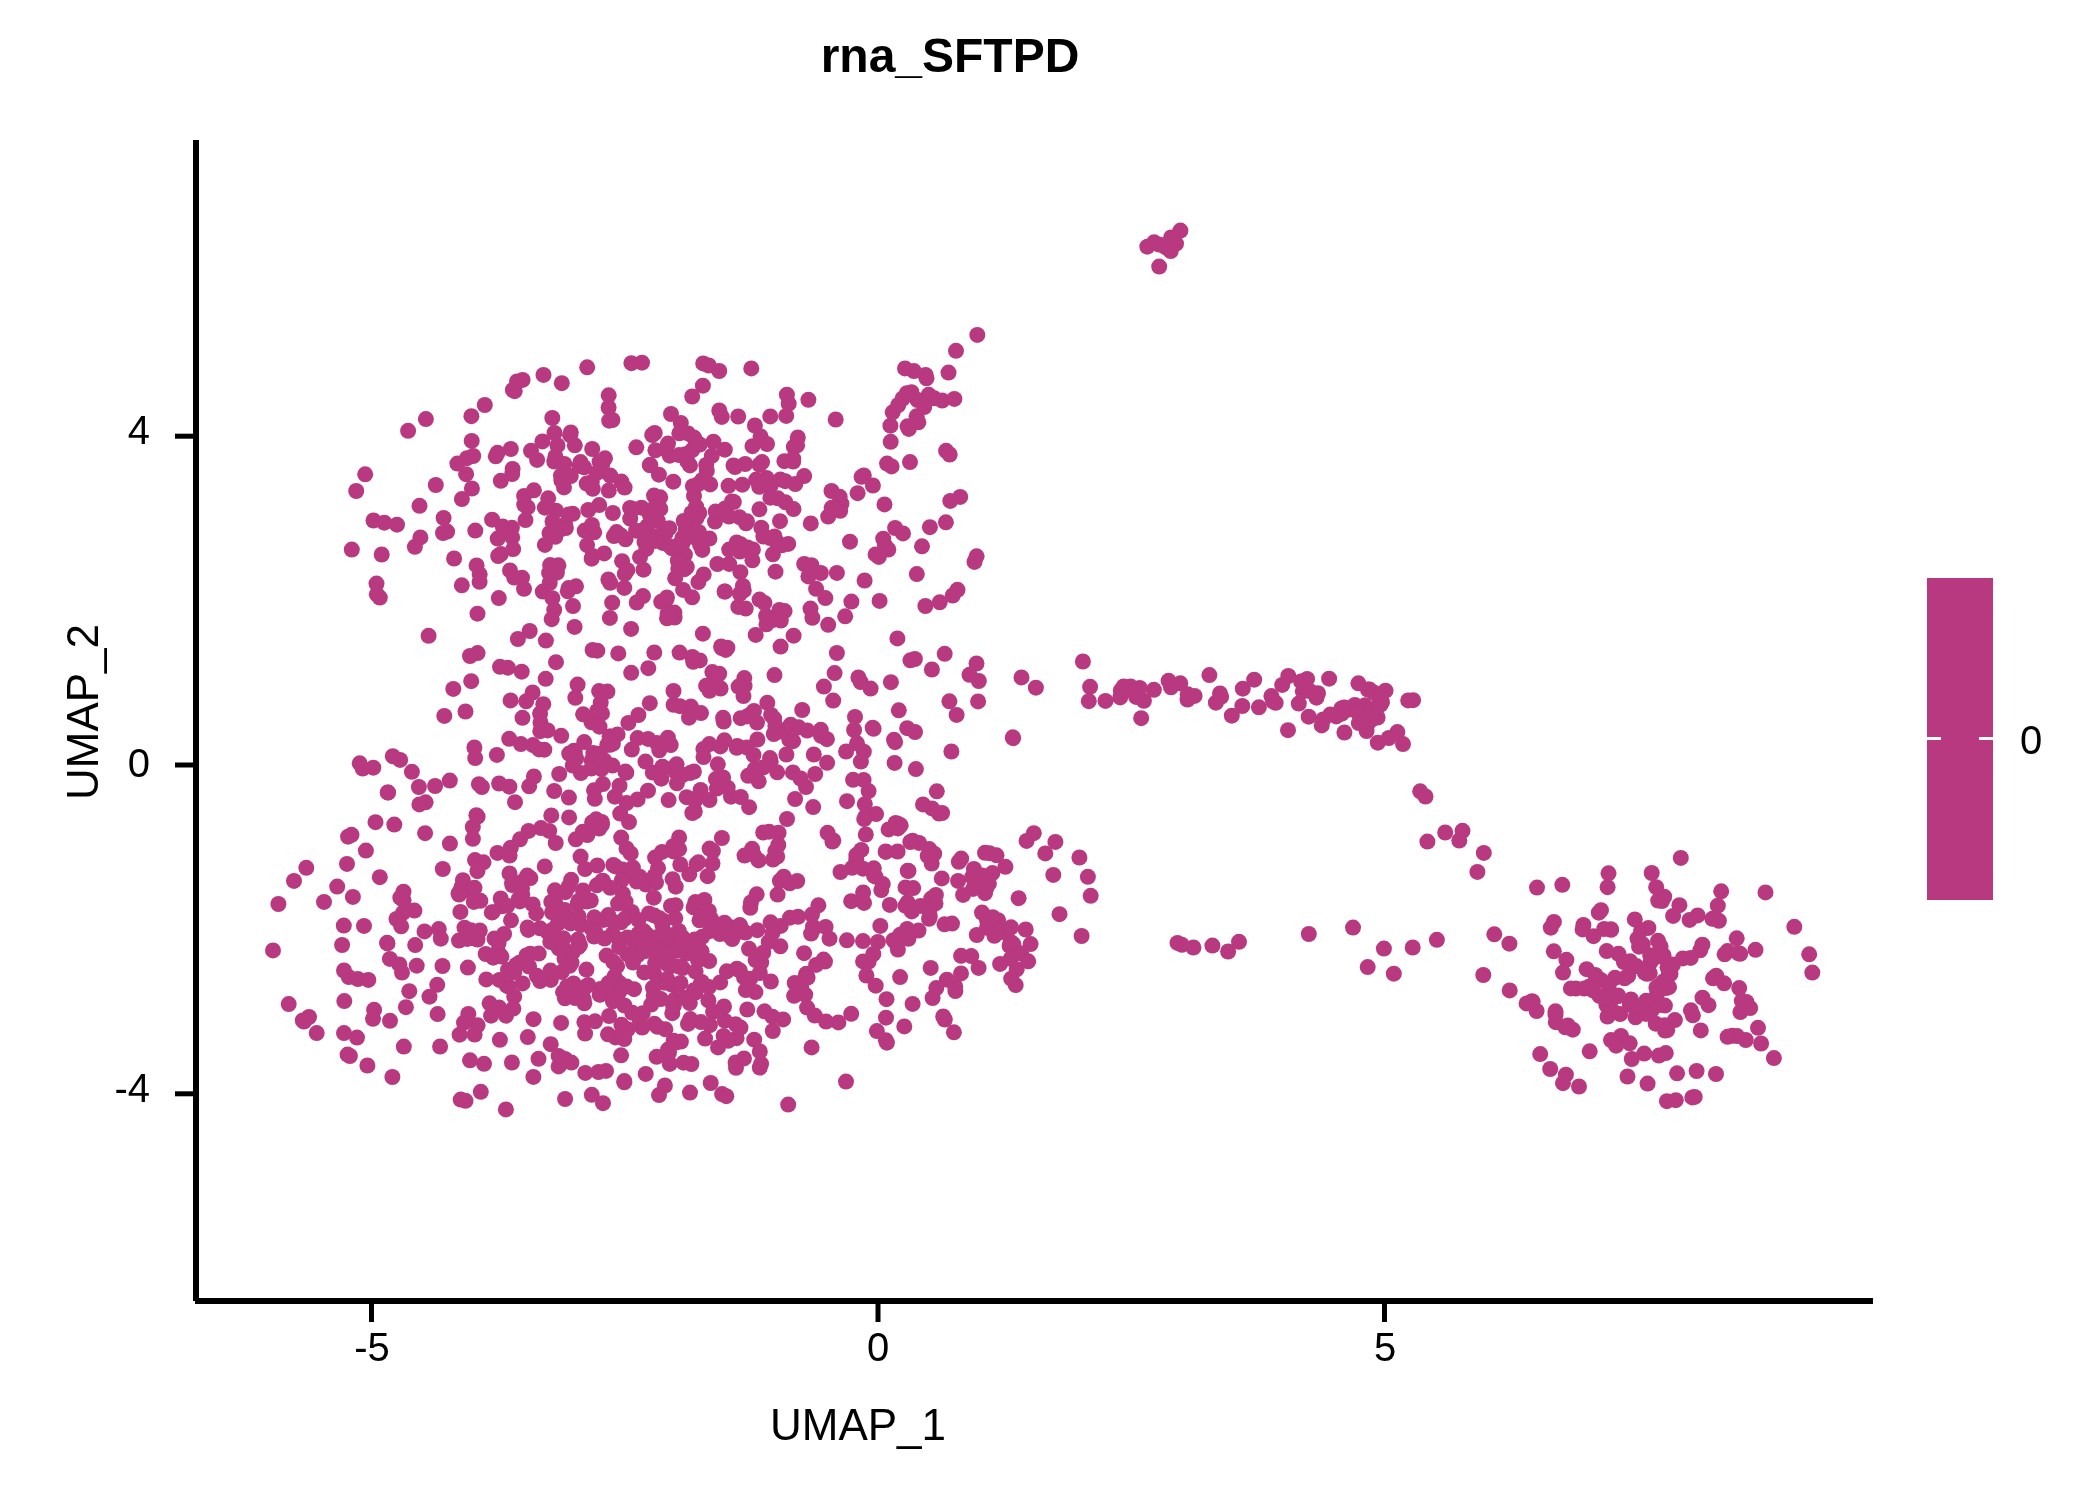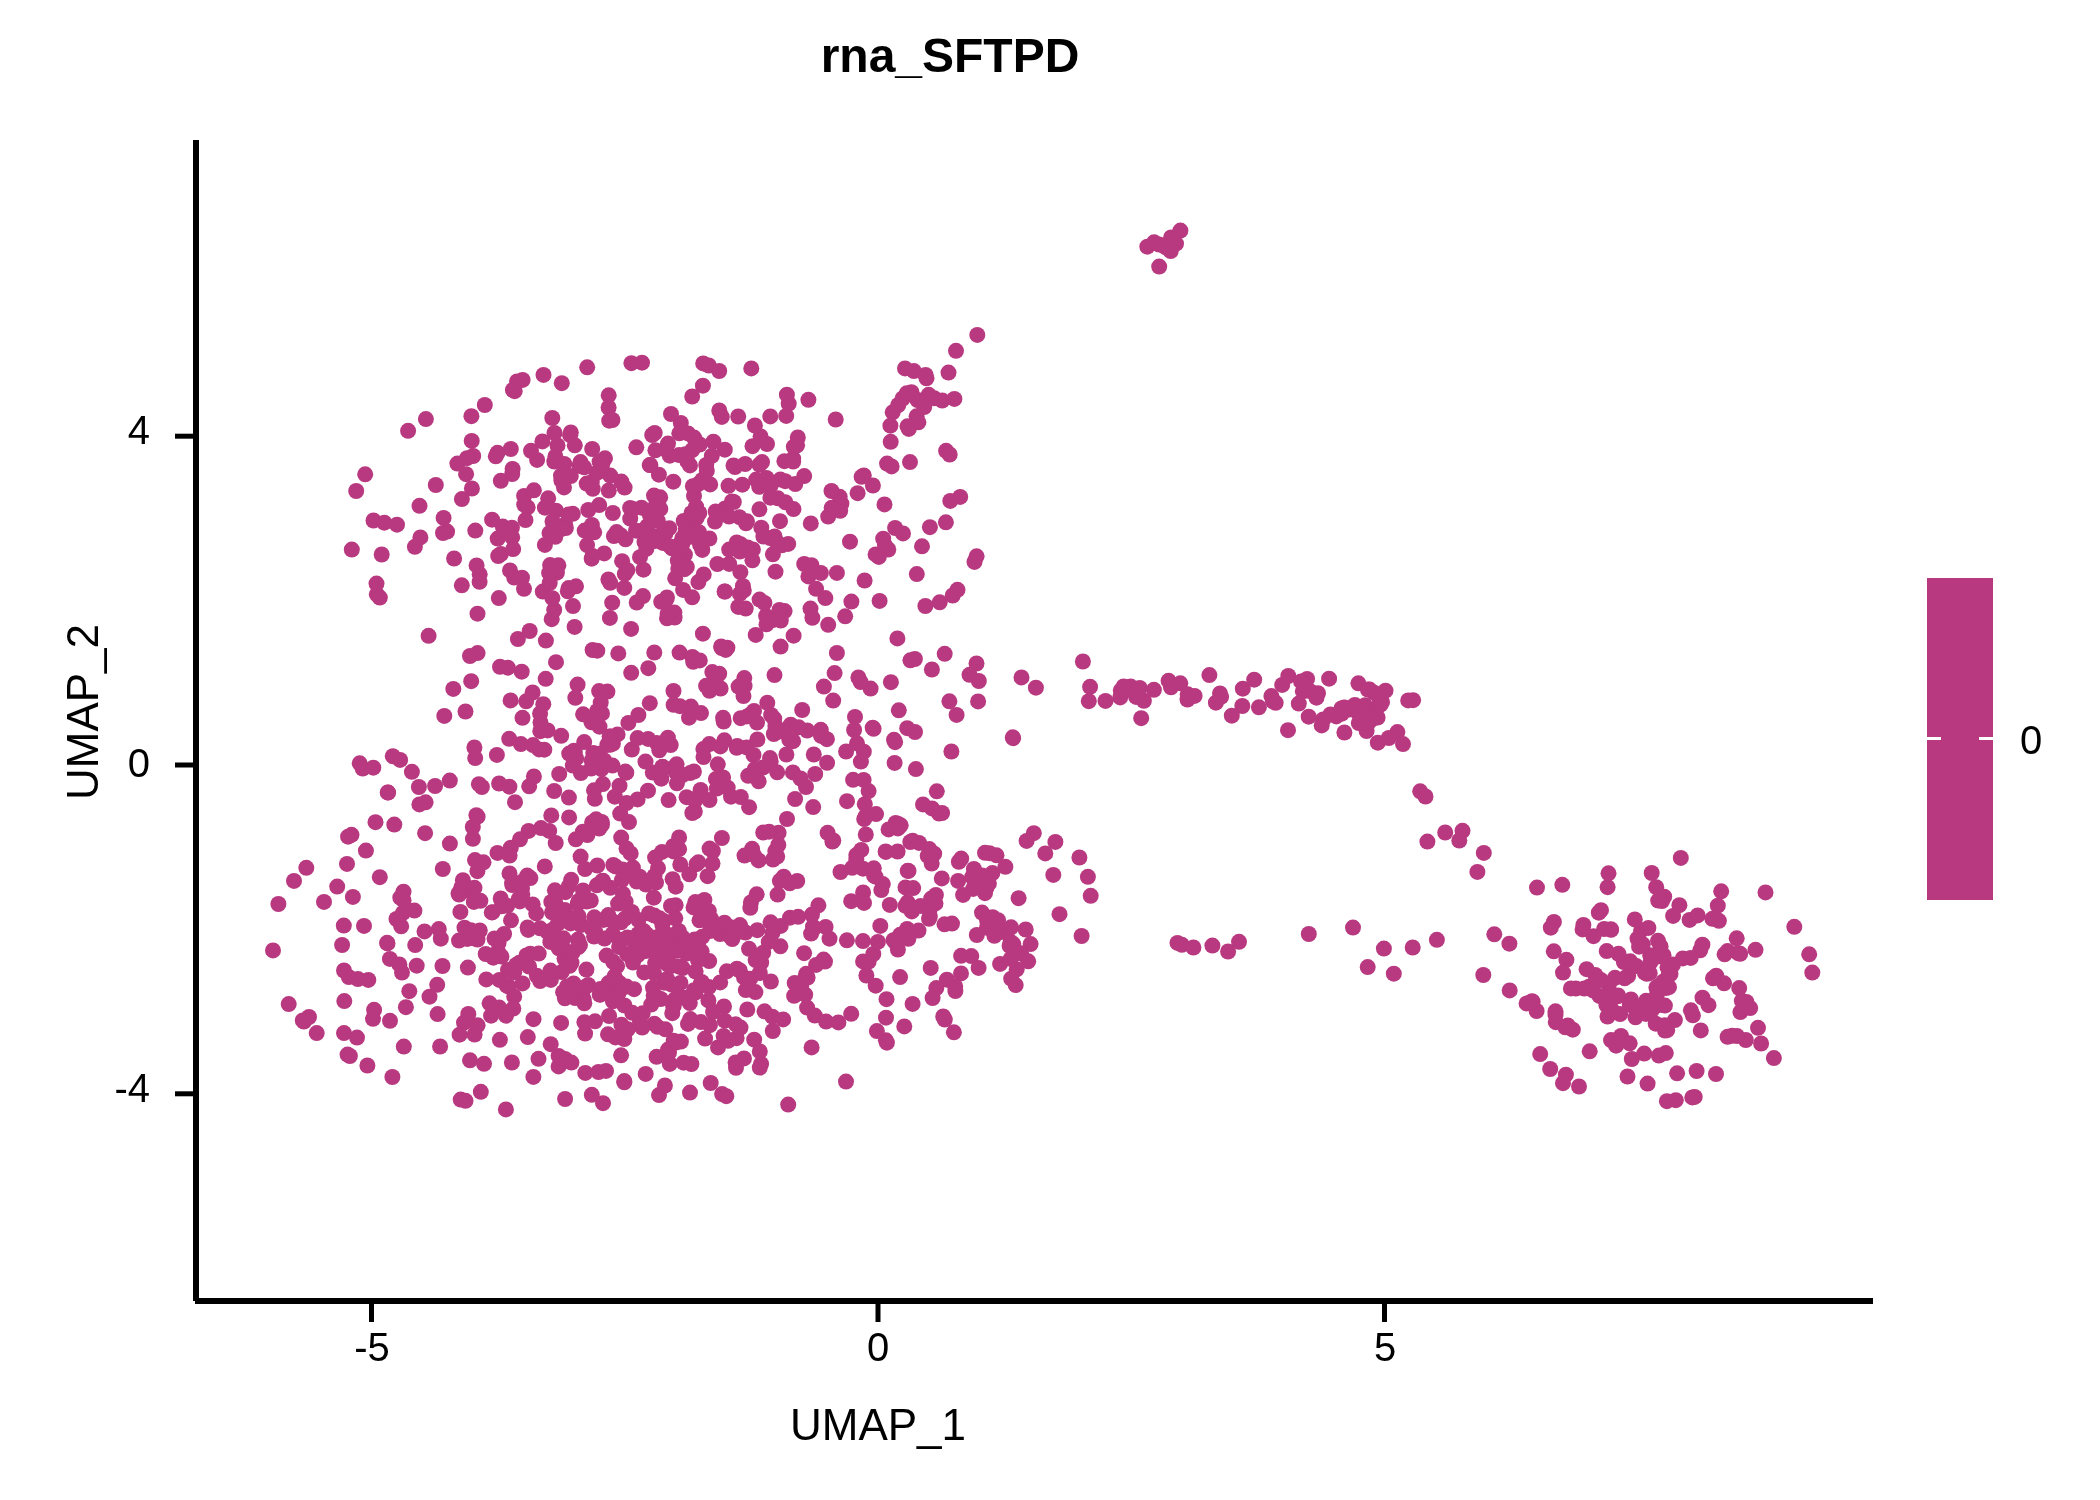--- a/index.html
+++ b/index.html
@@ -35,21 +35,21 @@
     left: 0;
     top: 0;
   }
   .axis-title {
     position: absolute;
     color: #000000;
     font-size: 44px;
     font-weight: normal;
   }
   #x-axis-title {
-    left: 628px;
+    left: 608px;
     top: 1400px;
     width: 500px;
     text-align: center;
   }
   #y-axis-title {
     left: -170px;
     top: 690px;
     width: 500px;
     text-align: center;
     transform: rotate(-90deg);

